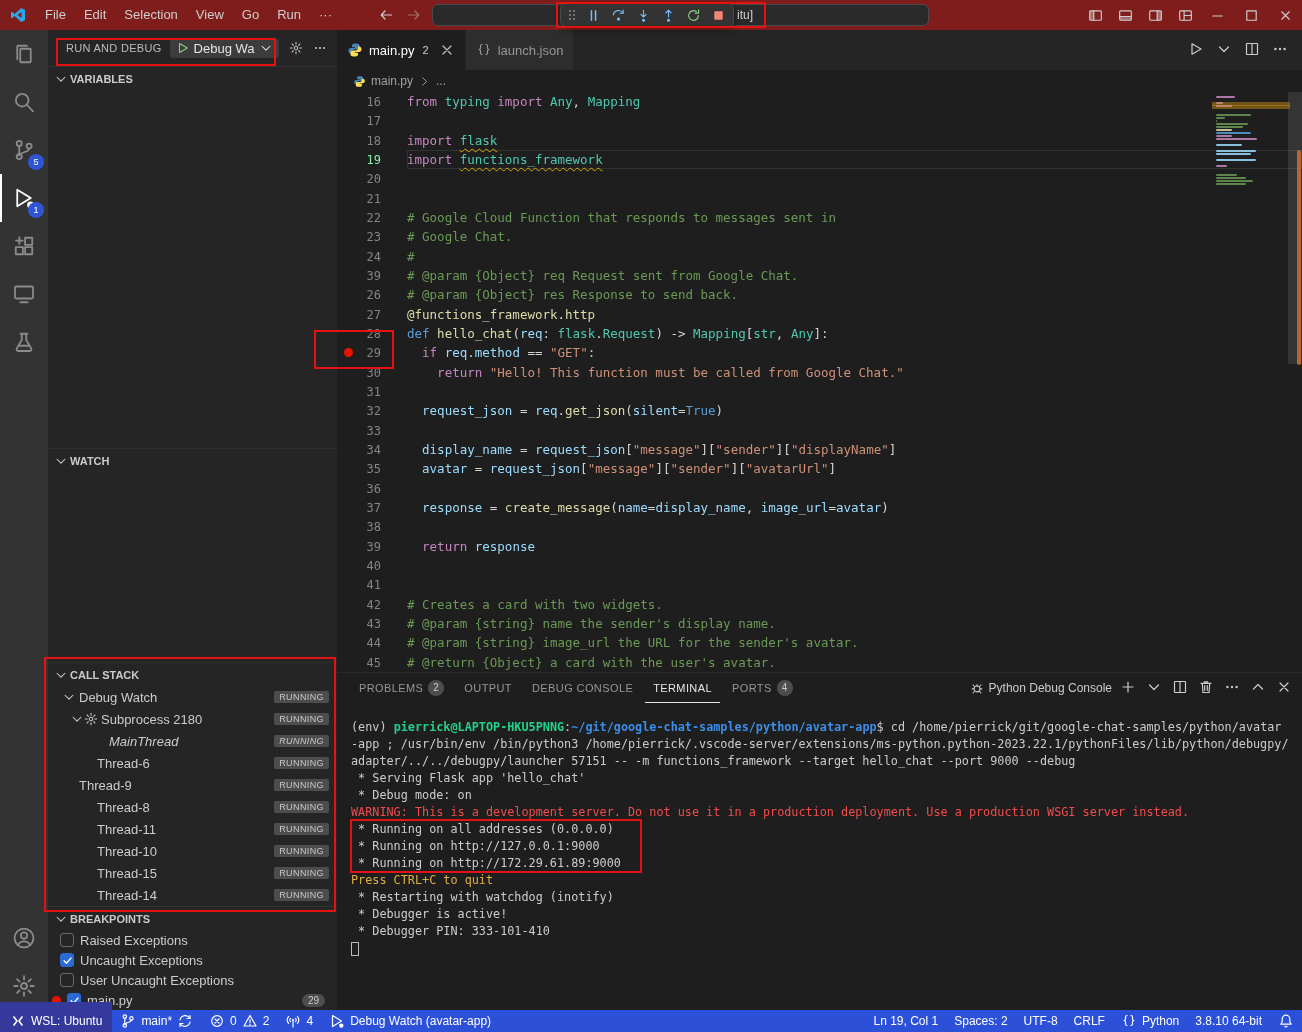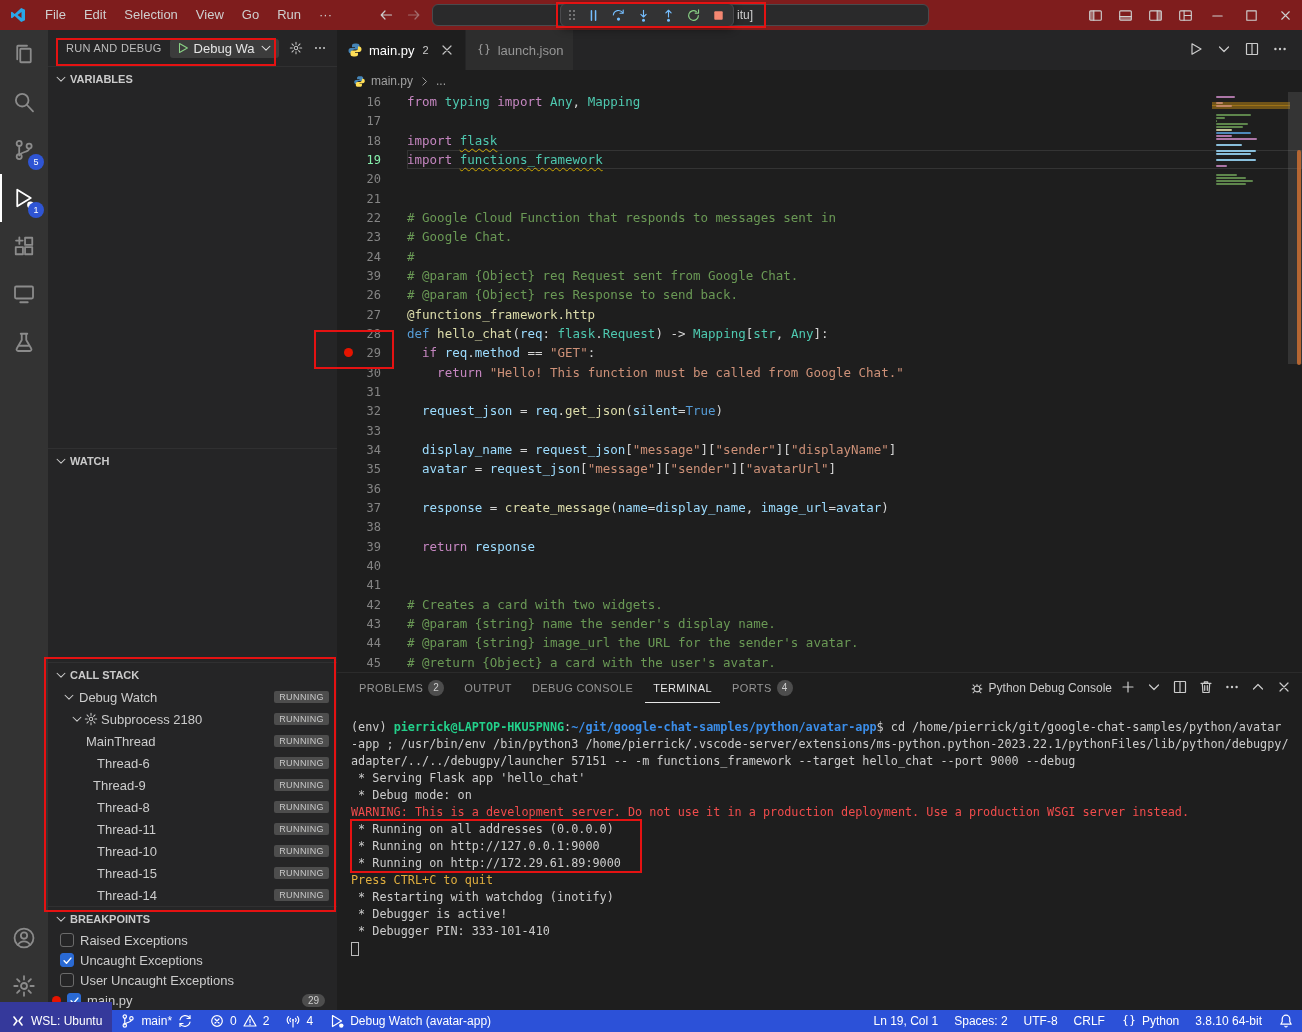--- a/index.html
+++ b/index.html
@@ -406,29 +406,29 @@
             </span>
             <span class="icon small">
               <svg viewBox="0 0 16 16" fill="none" stroke="currentColor" stroke-width="1.2" stroke-linecap="round" stroke-linejoin="round">
                 <circle cx="8" cy="8" r="2"></circle>
                 <path d="M8 1.5v2.2M8 12.3v2.2M1.5 8h2.2M12.3 8h2.2M3.4 3.4l1.6 1.6M11 11l1.6 1.6M12.6 3.4 11 5M5 11l-1.6 1.6"></path>
               </svg>
             </span>
             <span class="cs-label">Subprocess 2180</span>
             <span class="run-badge">RUNNING</span>
           </div>
-          <div class="cs-row" style="padding-left: 35px;">
+          <div class="cs-row" style="padding-left: 58px; font-style: italic;">
             <span class="cs-label">MainThread</span>
             <span class="run-badge">RUNNING</span>
           </div>
           <div class="cs-row" style="padding-left: 46px;">
             <span class="cs-label">Thread-6</span>
             <span class="run-badge">RUNNING</span>
           </div>
-          <div class="cs-row" style="padding-left: 42px; text-align: center;">
+          <div class="cs-row" style="padding-left: 28px; text-align: center;">
             <span class="cs-label">Thread-9</span>
             <span class="run-badge">RUNNING</span>
           </div>
           <div class="cs-row" style="padding-left: 46px;">
             <span class="cs-label">Thread-8</span>
             <span class="run-badge">RUNNING</span>
           </div>
           <div class="cs-row" style="padding-left: 46px;">
             <span class="cs-label">Thread-11</span>
             <span class="run-badge">RUNNING</span>

